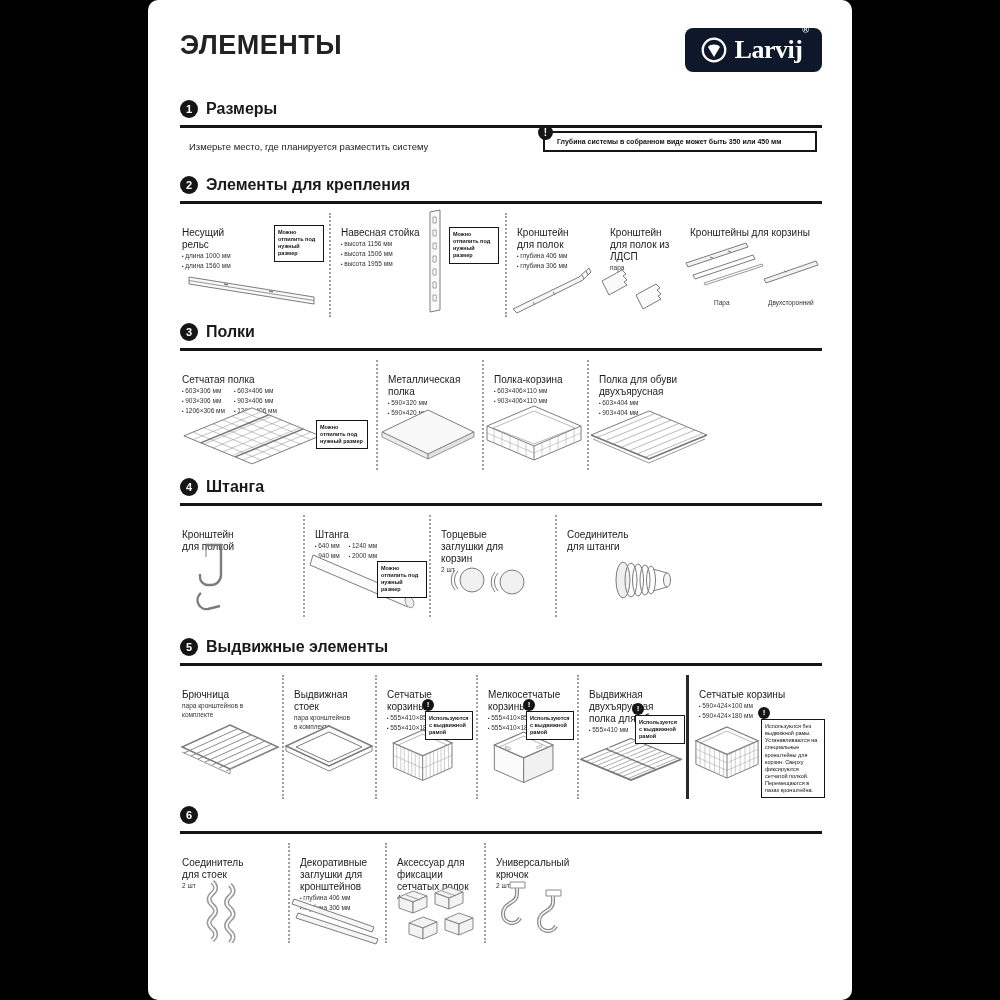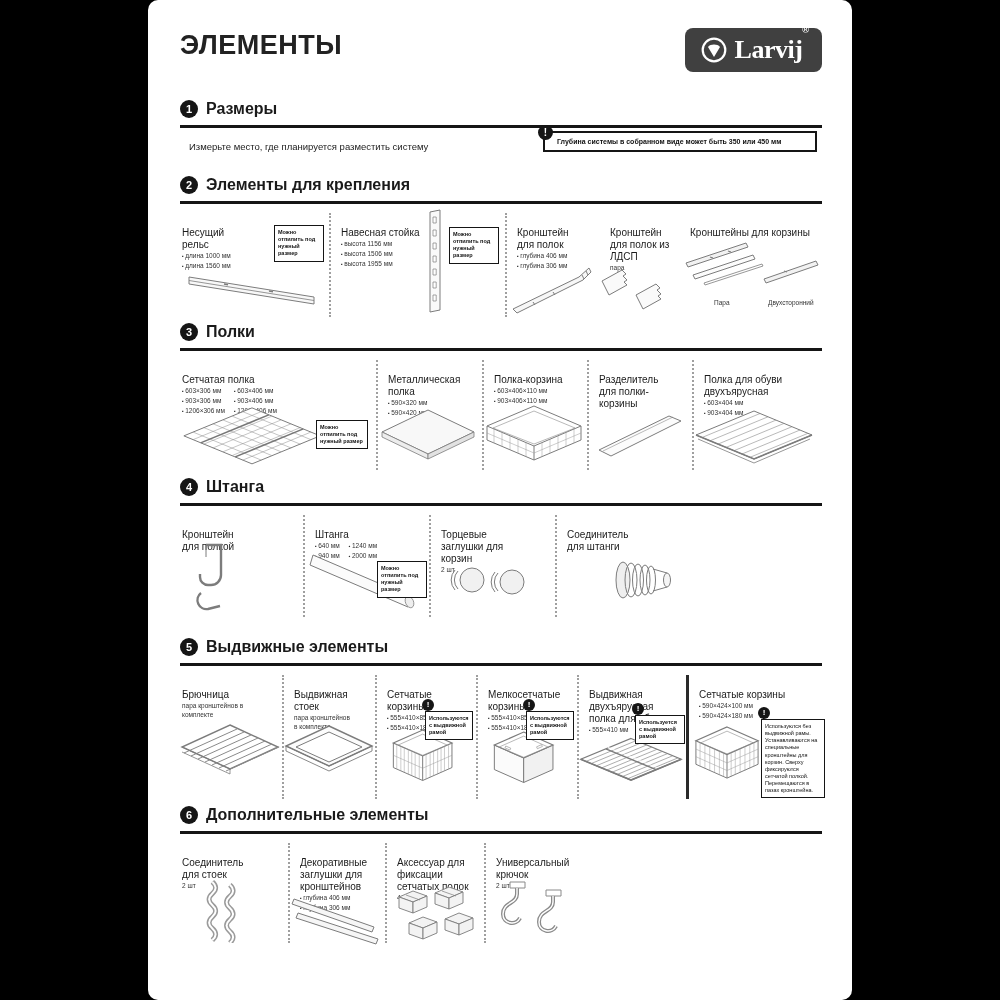--- a/index.html
+++ b/index.html
@@ -43,21 +43,21 @@
   .ill polygon,.ill path,.ill line,.ill polyline,.ill ellipse,.ill circle,.ill rect{vector-effect:non-scaling-stroke;}
 </style>
 </head>
 <body>
 
 <div class="page">
 <div class="content">
 
   <div class="doc-title">ЭЛЕМЕНТЫ</div>
 
-  <div class="logo" style="background:#404040;justify-content:center;">
+  <div class="logo" style="background:#0f172a;justify-content:center;">
     <svg width="30" height="30" viewBox="0 0 30 30">
       <circle cx="15" cy="15" r="11.3" fill="none" stroke="#fff" stroke-width="2.2"></circle>
       <path d="M9,12 L15,22 L21,12 C18.5,8.8 11.5,8.8 9,12 Z M11.5,12.5 L15,17.5 L18.5,12.5 C16.5,10.8 13.5,10.8 11.5,12.5 Z" fill="#fff"></path>
     </svg>
     <span class="logo-text"><span>Larvij</span><span class="reg">®</span></span>
   </div>
 
   <div class="sec" style="top:100px;height:64px;">
     <div class="sec-head">
       <span class="badge">1</span>
@@ -206,27 +206,20 @@
                 <line x1="26" y1="36" x2="26" y2="50"></line>
                 <line x1="34" y1="39" x2="34" y2="53"></line>
                 <line x1="42" y1="43" x2="42" y2="57"></line>
             <line x1="58" y1="43" x2="58" y2="57"></line>
                 <line x1="66" y1="39" x2="66" y2="53"></line>
                 <line x1="74" y1="36" x2="74" y2="50"></line>
                 <line x1="82" y1="32" x2="82" y2="46"></line>
                 <line x1="90" y1="29" x2="90" y2="43"></line>
             <polyline points="3,33 50,53 97,33" fill="none"></polyline>
           </g>
-        </svg>
-      </div>
-      <div class="col dot" style="width:105px;">
-        <div class="item-name" style="width:78px;">Разделитель для полки-корзины</div>
-        <svg class="ill" style="left:2px;top:48px;" width="96" height="56" viewBox="0 0 96 56">
-          <polygon points="8,42 78,8 90,13 20,48" fill="#fcfcfc" stroke="#7c7c7c" stroke-width="1"></polygon>
-          <line x1="12" y1="43" x2="82" y2="9" stroke="#8a8a8a" stroke-width="0.6"></line>
         </svg>
       </div>
       <div class="col dot" style="width:130px;">
         <div class="item-name" style="width:84px;">Полка для обуви двухъярусная</div>
         <div class="b">603×404 мм</div>
         <div class="b">903×404 мм</div>
         <svg class="ill" style="left:0px;top:46px;" width="120" height="60" viewBox="0 0 120 60">
           <polygon points="60,5 118,29 60,53 2,29" fill="#fff" stroke="#7c7c7c" stroke-width="1"></polygon>
           <g stroke="#8a8a8a" stroke-width="0.6">
             <line x1="8" y1="31.5" x2="66" y2="7.5"></line>
@@ -440,21 +433,20 @@
                 <polyline points="10,47 55,67 100,47" fill="none"></polyline>
           </g>
         </svg>
       </div>
     </div>
   </div>
 
   <div class="sec" style="top:806px;">
     <div class="sec-head">
       <span class="badge">6</span>
-      <span class="sec-title">Дополнительные элементы</span>
     </div>
     <div class="row" style="height:100px;">
       <div class="col first" style="width:108px;">
         <div class="item-name" style="width:64px;">Соединитель для стоек</div>
         <div class="sub">2 шт</div>
         <svg class="ill" style="left:14px;top:36px;" width="60" height="64" viewBox="0 0 60 88">
           <path d="M14,4 q9,8 0,16 q-9,8 0,16 q9,8 0,16 q-9,8 0,16 q9,8 0,16" fill="none" stroke="#9a9a9a" stroke-width="5"></path>
           <path d="M14,4 q9,8 0,16 q-9,8 0,16 q9,8 0,16 q-9,8 0,16 q9,8 0,16" fill="none" stroke="#fff" stroke-width="2"></path>
           <path d="M38,8 q9,8 0,16 q-9,8 0,16 q9,8 0,16 q-9,8 0,16 q9,8 0,16" fill="none" stroke="#9a9a9a" stroke-width="5"></path>
           <path d="M38,8 q9,8 0,16 q-9,8 0,16 q9,8 0,16 q-9,8 0,16 q9,8 0,16" fill="none" stroke="#fff" stroke-width="2"></path>

